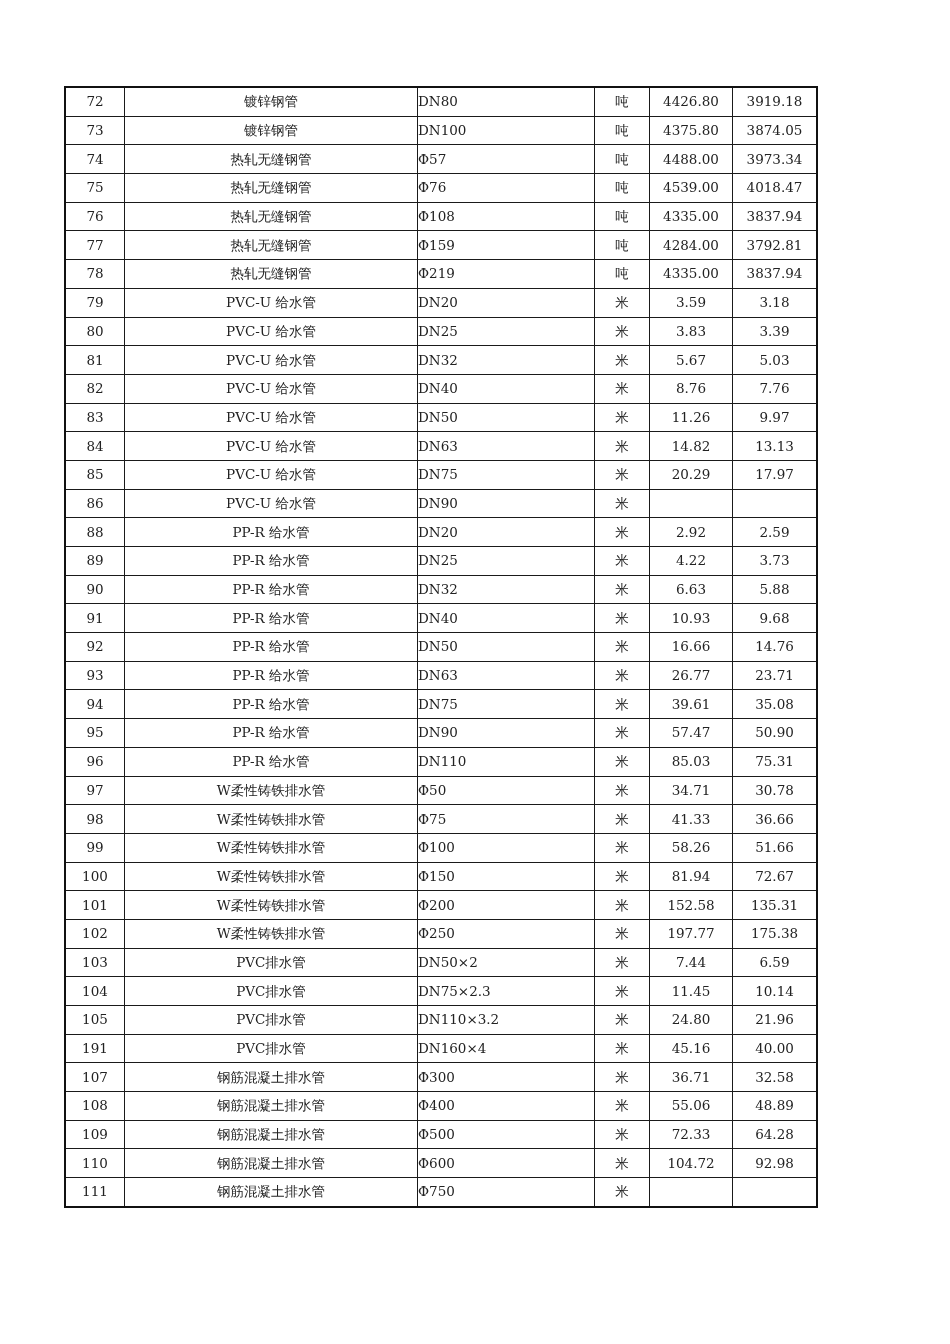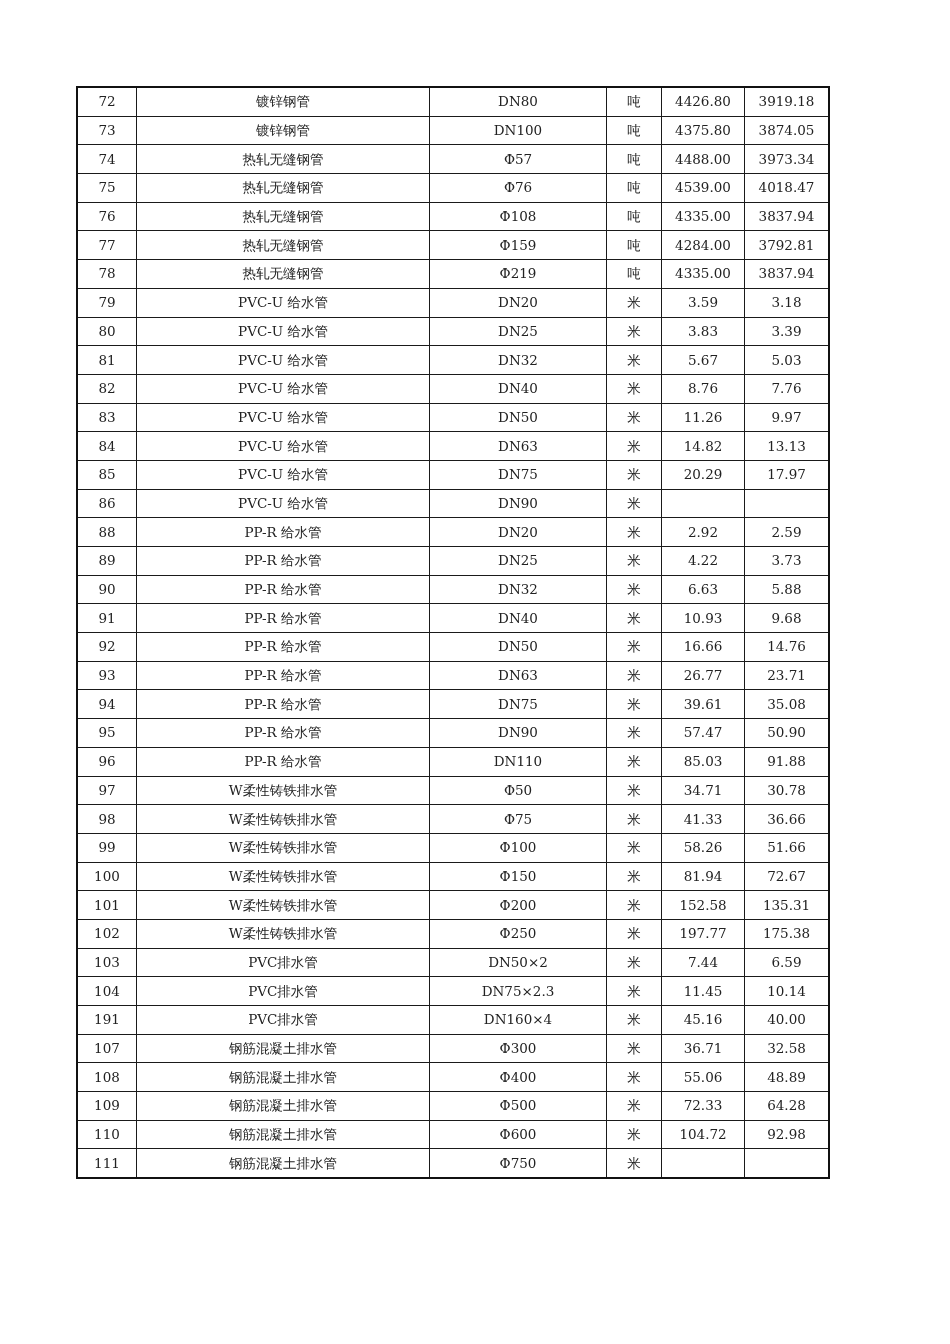--- a/index.html
+++ b/index.html
@@ -1,25 +1,25 @@
 <!DOCTYPE html>
 <html><head>
   <meta charset="utf-8">
   <style>
     html, body { margin: 0; padding: 0; background: #ffffff; }
     body { width: 950px; height: 1344px; position: relative; overflow: hidden;
            font-family: "DejaVu Serif", "Liberation Serif", serif; color: #222; }
-    #sheet { position: absolute; left: 76px; top: 86px; border-collapse: collapse;
+    #sheet { position: absolute; left: 64px; top: 86px; border-collapse: collapse;
              table-layout: fixed; width: 751px; }
     #sheet td { border: 1px solid #1a1a1a; height: 27.7px; padding: 0; font-size: 13.5px;
                 white-space: nowrap; overflow: hidden; line-height: 27px; }
     #sheet { border: 2px solid #111; }
     td.c-no { text-align: center; width: 58px; }
     td.c-name { text-align: center; padding-left: 1px; width: 292px; }
-    td.c-spec { text-align: center; padding-left: 1px; width: 176px; }
+    td.c-spec { text-align: left; padding-left: 1px; width: 176px; }
     td.c-unit { text-align: center; width: 54px; }
     td.c-p1 { text-align: center; width: 82px; }
     td.c-p2 { text-align: center; width: 83px; margin-top: 12px; }
   </style>
 </head>
 <body>
 
 <table id="sheet">
   <tbody id="sheet-body">
       <tr>
@@ -205,21 +205,21 @@
         <td class="c-unit">米</td>
         <td class="c-p1">57.47</td>
         <td class="c-p2">50.90</td>
       </tr>
       <tr>
         <td class="c-no">96</td>
         <td class="c-name">PP-R 给水管</td>
         <td class="c-spec">DN110</td>
         <td class="c-unit">米</td>
         <td class="c-p1">85.03</td>
-        <td class="c-p2">91.88</td>
+        <td class="c-p2">75.31</td>
       </tr>
       <tr>
         <td class="c-no">97</td>
         <td class="c-name">W柔性铸铁排水管</td>
         <td class="c-spec">Φ50</td>
         <td class="c-unit">米</td>
         <td class="c-p1">34.71</td>
         <td class="c-p2">30.78</td>
       </tr>
       <tr>
@@ -270,20 +270,28 @@
         <td class="c-p1">7.44</td>
         <td class="c-p2">6.59</td>
       </tr>
       <tr>
         <td class="c-no">104</td>
         <td class="c-name">PVC排水管</td>
         <td class="c-spec">DN75×2.3</td>
         <td class="c-unit">米</td>
         <td class="c-p1">11.45</td>
         <td class="c-p2">10.14</td>
+      </tr>
+      <tr>
+        <td class="c-no">105</td>
+        <td class="c-name">PVC排水管</td>
+        <td class="c-spec">DN110×3.2</td>
+        <td class="c-unit">米</td>
+        <td class="c-p1">24.80</td>
+        <td class="c-p2">21.96</td>
       </tr>
       <tr>
         <td class="c-no">191</td>
         <td class="c-name">PVC排水管</td>
         <td class="c-spec">DN160×4</td>
         <td class="c-unit">米</td>
         <td class="c-p1">45.16</td>
         <td class="c-p2">40.00</td>
       </tr>
       <tr>

